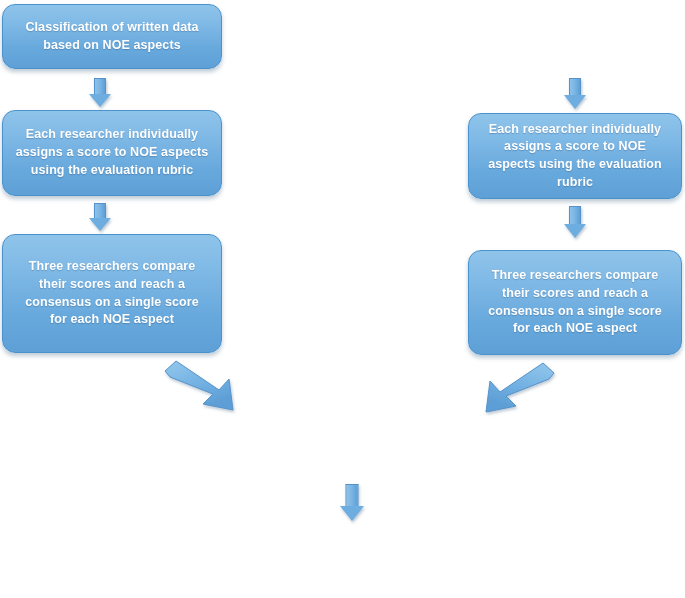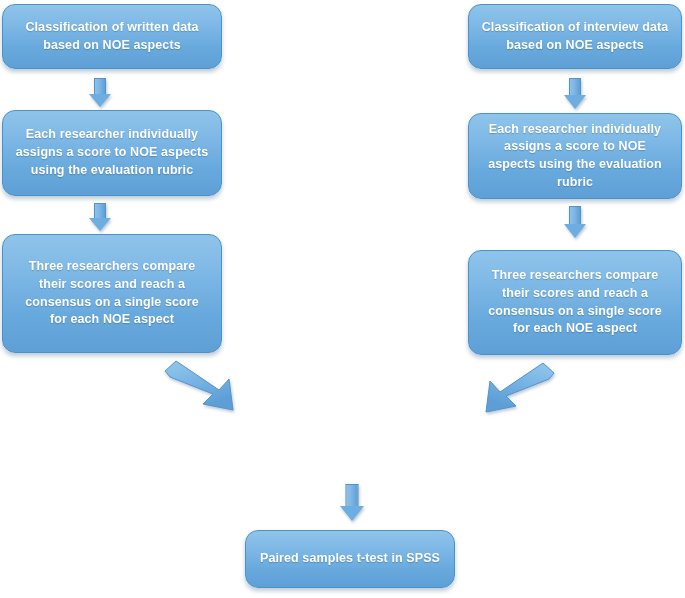--- a/index.html
+++ b/index.html
@@ -116,23 +116,20 @@
         <linearGradient id="dg1" x1="0" y1="0" x2="0.5" y2="1">
           <stop offset="0%" stop-color="#93c8ec"></stop>
           <stop offset="55%" stop-color="#74b2e3"></stop>
           <stop offset="100%" stop-color="#5c9ed5"></stop>
         </linearGradient>
       </defs>
       <polygon points="4,10 15,0 58,29 68,18 72,49 42,43 52,33 9,16" fill="url(#dg1)" stroke="#5793cb" stroke-width="1" transform="translate(1,1)"></polygon>
     </svg>
   </div>
 
-  <div class="node" style="left:468px; top:4px; width:214px; height:65px;">
-    <span class="label">Classification of interview data based on NOE aspects</span>
-  </div>
 
   <div class="arrow-down" style="left:560px; top:78px; width:30px; height:31px;">
     <div class="shaft" style="width:12px; height:18px;"></div>
     <div class="head" style="border-left-width:11px; border-right-width:11px; border-top-width:14px;"></div>
   </div>
 
   <div class="node" style="left:468px; top:113px; width:214px; height:86px;">
     <span class="label">Each researcher individually assigns a score to NOE aspects using the evaluation rubric</span>
   </div>
 
@@ -157,17 +154,14 @@
       <polygon points="80,10 69,0 26,29 16,18 12,49 42,43 32,33 75,16" fill="url(#dg2)" stroke="#5793cb" stroke-width="1" transform="translate(-1,1)"></polygon>
     </svg>
   </div>
 
 
   <div class="arrow-down" style="left:337px; top:484px; width:30px; height:37px;">
     <div class="shaft" style="width:13px; height:22px;"></div>
     <div class="head" style="border-left-width:12px; border-right-width:12px; border-top-width:15px;"></div>
   </div>
 
-  <div class="node" style="left:245px; top:530px; width:210px; height:58px;">
-    <span class="label">Paired samples t-test in SPSS</span>
-  </div>
 
 </div>
 
 </body></html>

